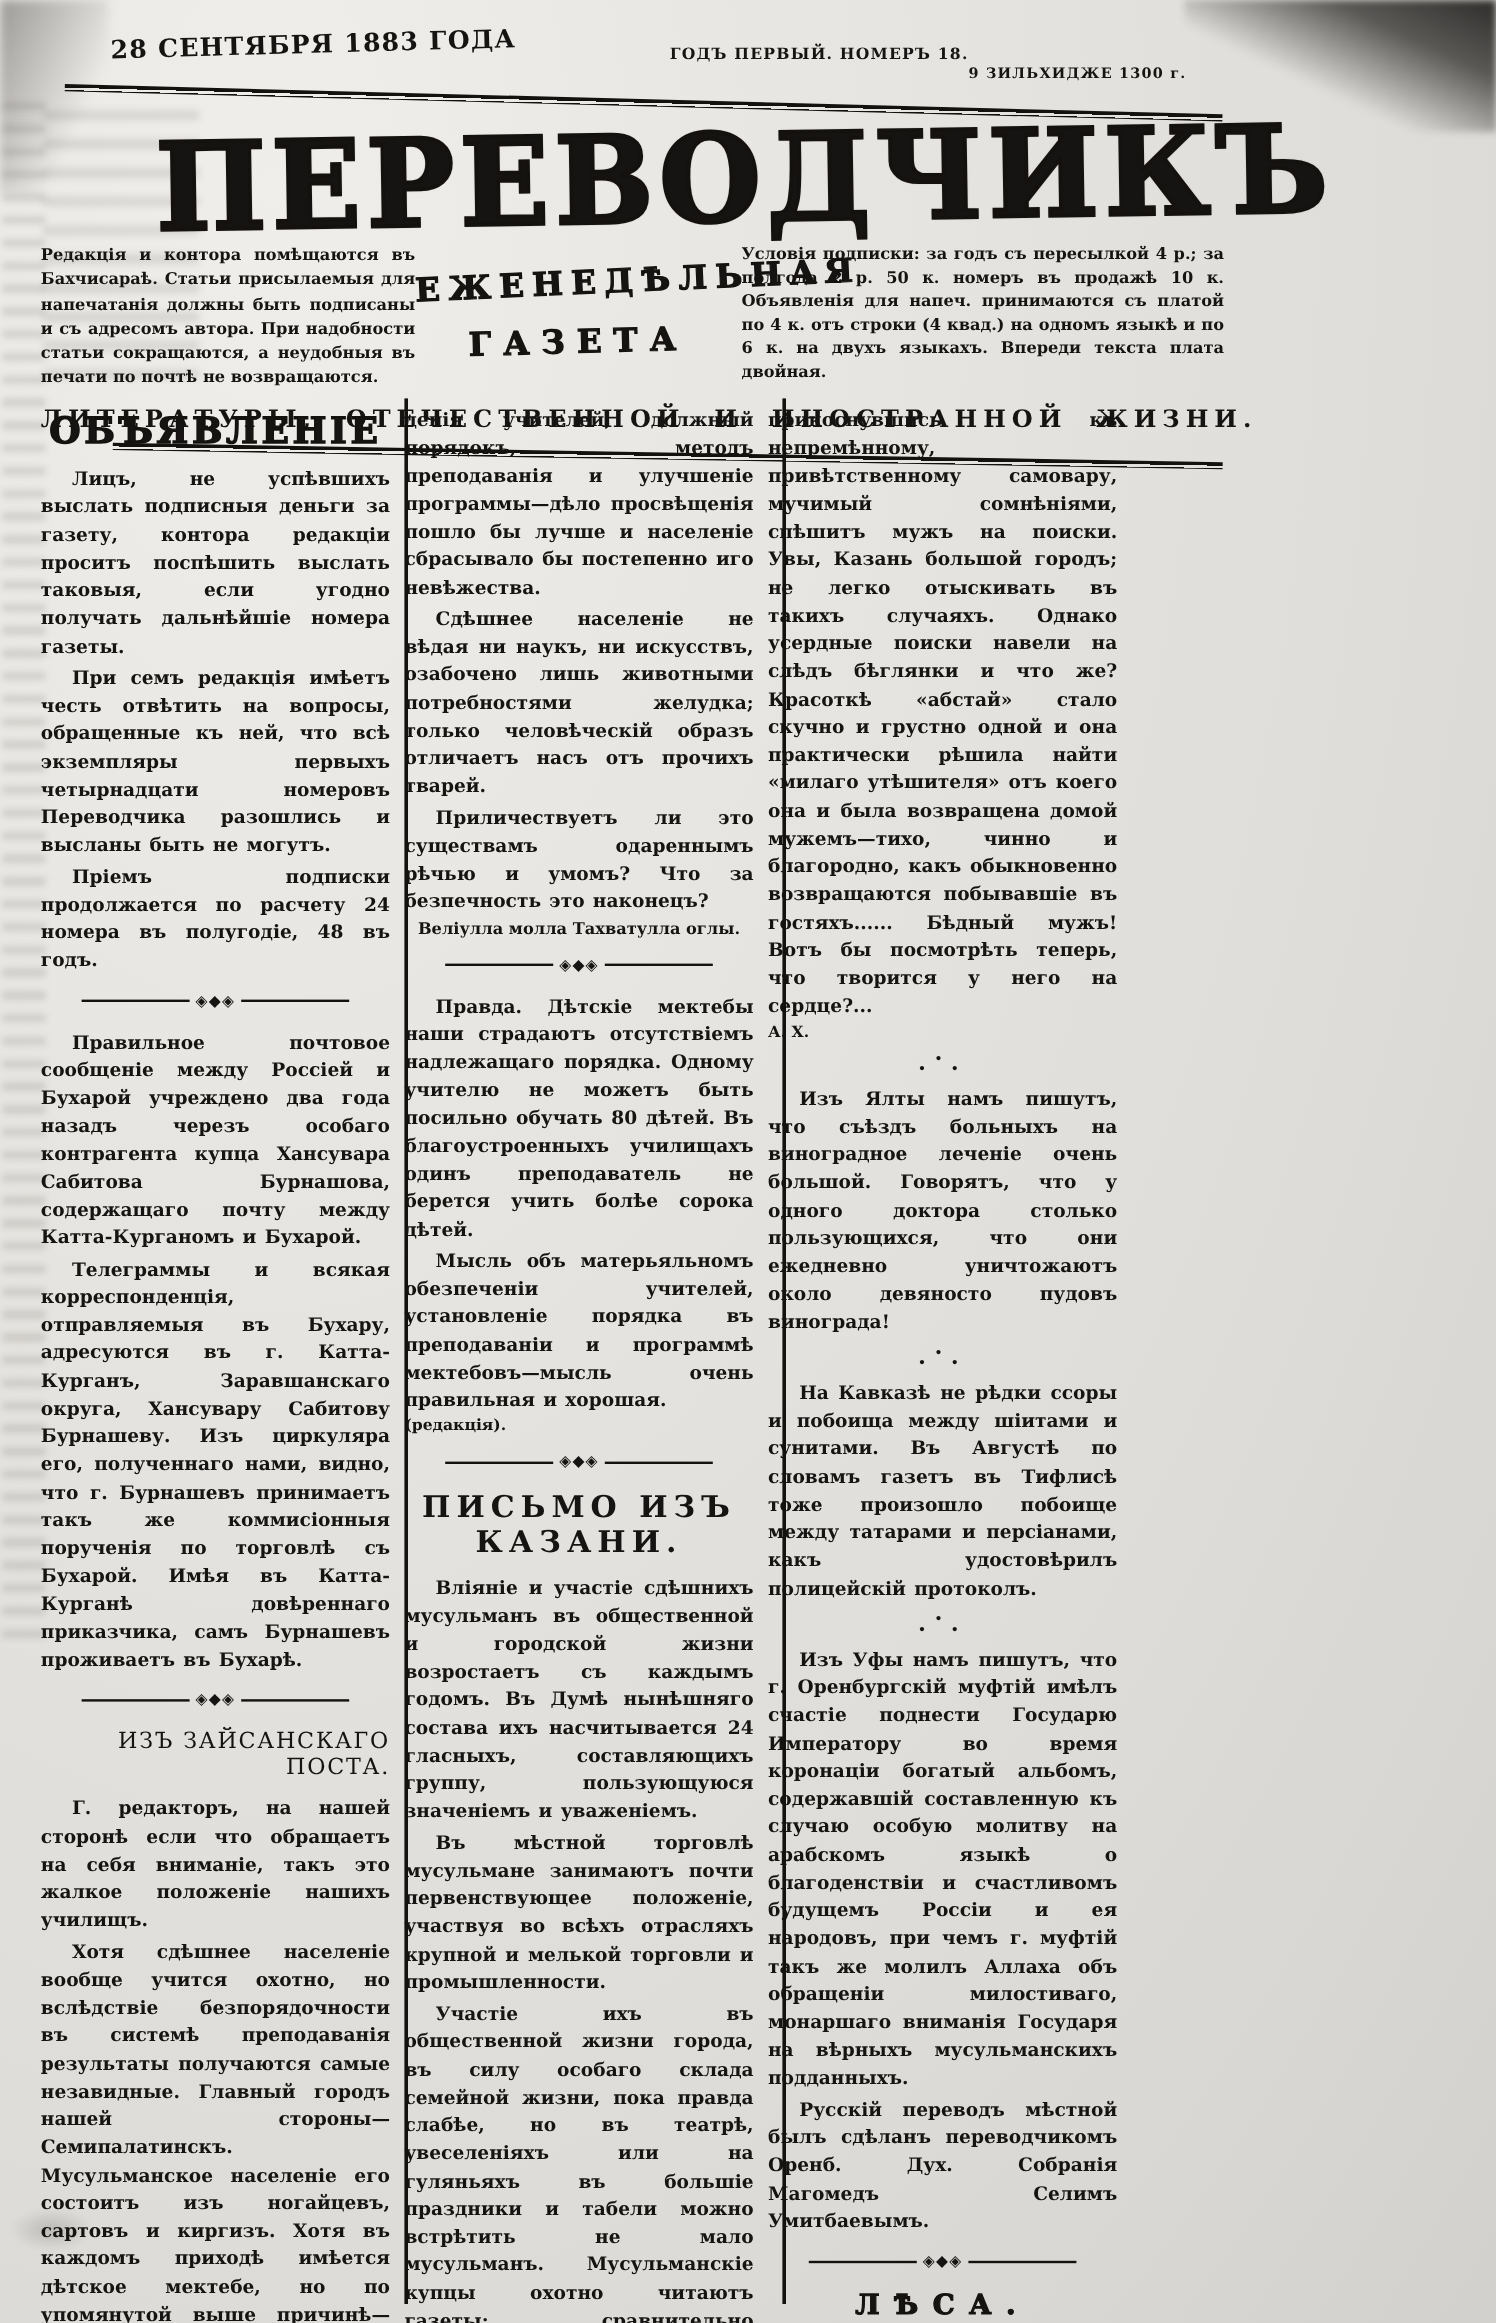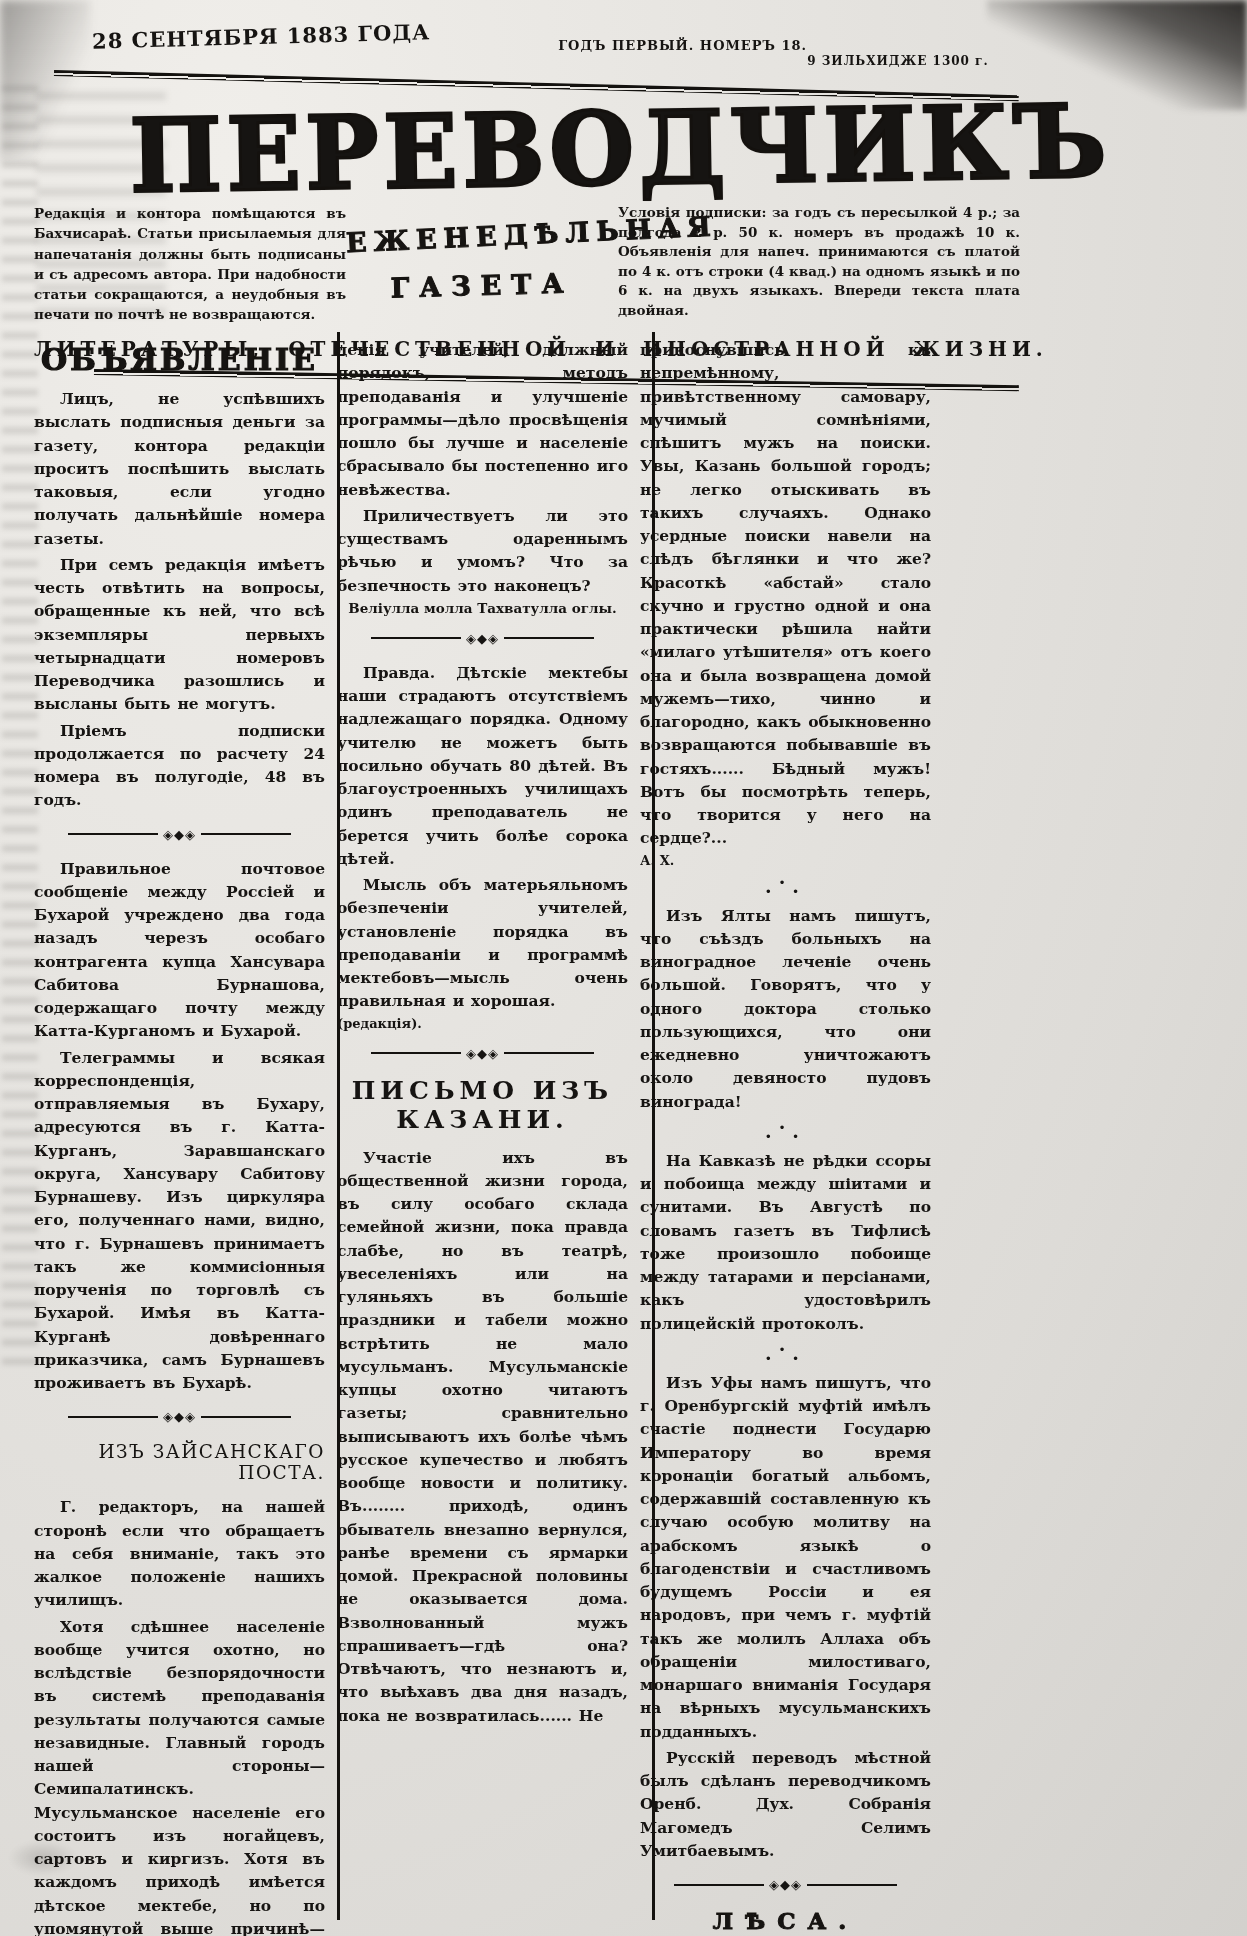--- a/index.html
+++ b/index.html
@@ -148,32 +148,35 @@
       <div class="orn-divider">
           <span class="orn">◈◆◈</span>
         </div>
       <h3 class="h-small">ИЗЪ ЗАЙСАНСКАГО ПОСТА.</h3>
       <p class="p">Г. редакторъ, на нашей сторонѣ если что обращаетъ на себя вниманіе, такъ это жалкое положеніе нашихъ училищъ.</p>
       <p class="p">Хотя сдѣшнее населеніе вообще учится охотно, но вслѣдствіе безпорядочности въ системѣ преподаванія результаты получаются самые незавидные. Главный городъ нашей стороны—Семипалатинскъ. Мусульманское населеніе его состоитъ изъ ногайцевъ, сартовъ и киргизъ. Хотя въ каждомъ приходѣ имѣется дѣтское мектебе, но по упомянутой выше причинѣ—обученіе идетъ весьма плохо. Въ два, три года дѣти едва выучиваются читать и едва, могутъ писать. Этой неуспѣшности, думаемъ, еще способствуетъ то обстоятельство, что одинъ учитель-ходжа берется учить слишкомъ много дѣтей, нерѣдко до 80-ти, да кромѣ того несетъ еще обязанности муллы и другія..................... Сторона наша находится въ вѣдѣніи Оренбургскаго муфтія. Если бы этотъ свѣточь и глава ислама установилъ способы вознаграж-</p>
     </section>
 
     <section class="col">
       <p class="p noindent">денія учителей, должный порядокъ, методъ преподаванія и улучшеніе программы—дѣло просвѣщенія пошло бы лучше и населеніе сбрасывало бы постепенно иго невѣжества.</p>
+      <p class="p">Сдѣшнее населеніе не вѣдая ни наукъ, ни искусствъ, озабочено лишь животными потребностями желудка; только человѣческій образъ отличаетъ насъ отъ прочихъ тварей.</p>
       <p class="p">Приличествуетъ ли это существамъ одареннымъ рѣчью и умомъ? Что за безпечность это наконецъ?</p>
       <div class="byline">Веліулла молла Тахватулла оглы.</div>
       <div class="orn-divider">
           <span class="orn">◈◆◈</span>
         </div>
       <p class="p">Правда. Дѣтскіе мектебы наши страдаютъ отсутствіемъ надлежащаго порядка. Одному учителю не можетъ быть посильно обучать 80 дѣтей. Въ благоустроенныхъ училищахъ одинъ преподаватель не берется учить болѣе сорока дѣтей.</p>
       <p class="p">Мысль объ матерьяльномъ обезпеченіи учителей, установленіе порядка въ преподаваніи и программѣ мектебовъ—мысль очень правильная и хорошая.</p>
       <div class="sig-right">(редакція).</div>
       <div class="orn-divider">
           <span class="orn">◈◆◈</span>
         </div>
       <h3 class="h-kazan">ПИСЬМО ИЗЪ КАЗАНИ.</h3>
+      <p class="p">Вліяніе и участіе сдѣшнихъ мусульманъ въ общественной и городской жизни возростаетъ съ каждымъ годомъ. Въ Думѣ нынѣшняго состава ихъ насчитывается 24 гласныхъ, составляющихъ группу, пользующуюся значеніемъ и уваженіемъ.</p>
+      <p class="p">Въ мѣстной торговлѣ мусульмане занимаютъ почти первенствующее положеніе, участвуя во всѣхъ отрасляхъ крупной и мелькой торговли и промышленности.</p>
       <p class="p">Участіе ихъ въ общественной жизни города, въ силу особаго склада семейной жизни, пока правда слабѣе, но въ театрѣ, увеселеніяхъ или на гуляньяхъ въ большіе праздники и табели можно встрѣтить не мало мусульманъ. Мусульманскіе купцы охотно читаютъ газеты; сравнительно выписываютъ ихъ болѣе чѣмъ русское купечество и любятъ вообще новости и политику. Въ........ приходѣ, одинъ обыватель внезапно вернулся, ранѣе времени съ ярмарки домой. Прекрасной половины не оказывается дома. Взволнованный мужъ спрашиваетъ—гдѣ она? Отвѣчаютъ, что незнаютъ и, что выѣхавъ два дня назадъ, пока не возвратилась...... Не</p>
     </section>
 
     <section class="col">
       <p class="p noindent">прикоснувшись къ непремѣнному, привѣтственному самовару, мучимый сомнѣніями, спѣшитъ мужъ на поиски. Увы, Казань большой городъ; не легко отыскивать въ такихъ случаяхъ. Однако усердные поиски навели на слѣдъ бѣглянки и что же? Красоткѣ «абстай» стало скучно и грустно одной и она практически рѣшила найти «милаго утѣшителя» отъ коего она и была возвращена домой мужемъ—тихо, чинно и благородно, какъ обыкновенно возвращаются побывавшіе въ гостяхъ...... Бѣдный мужъ! Вотъ бы посмотрѣть теперь, что творится у него на сердце?...</p>
       <div class="sig-right">А. Х.</div>
       <div class="asterism">
         <span>·</span>
         <span>· ·</span>
       </div>

